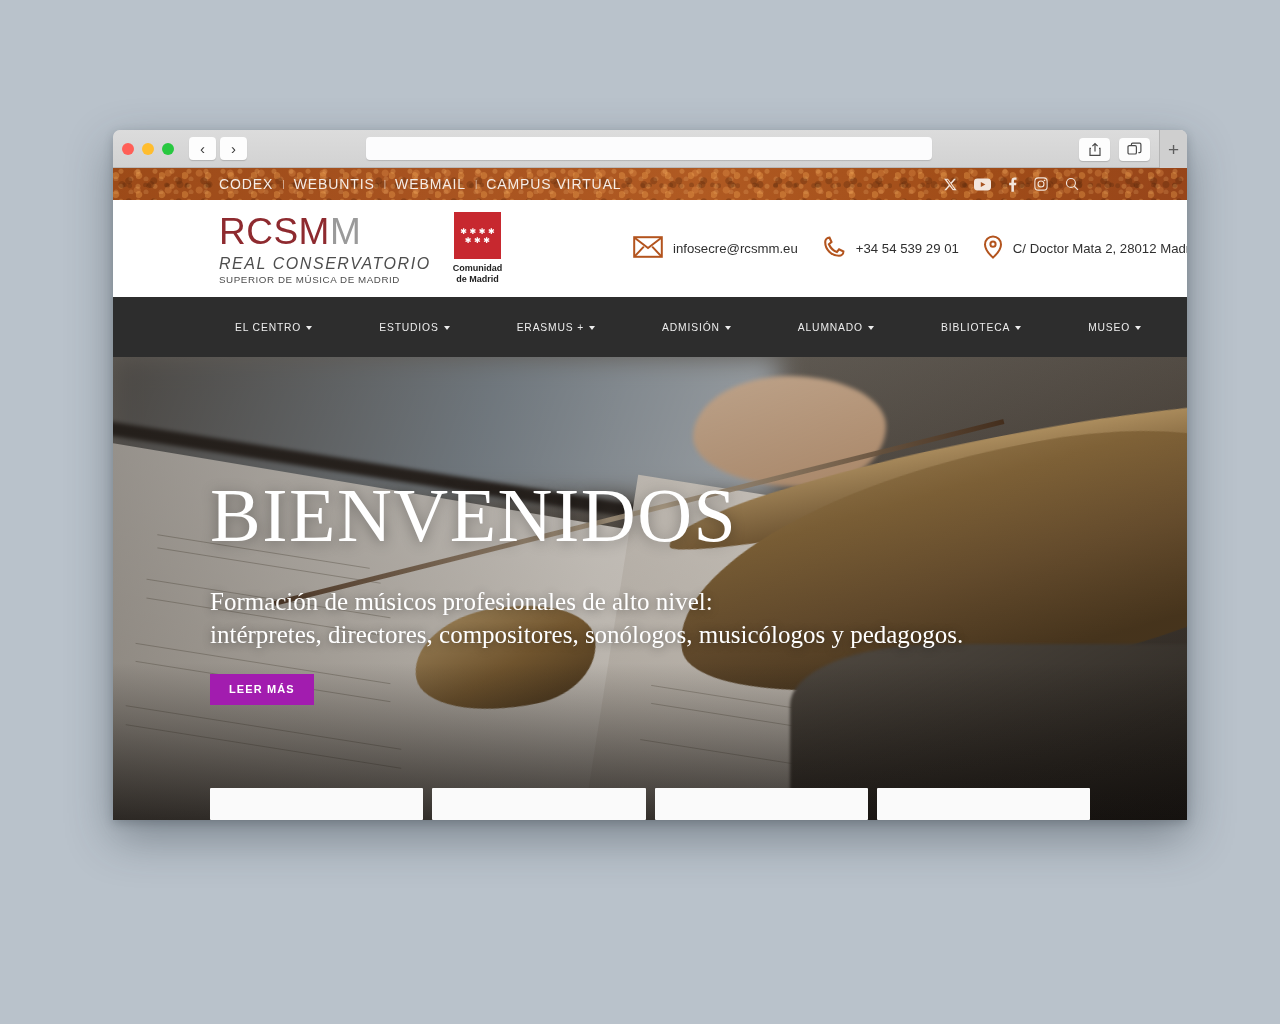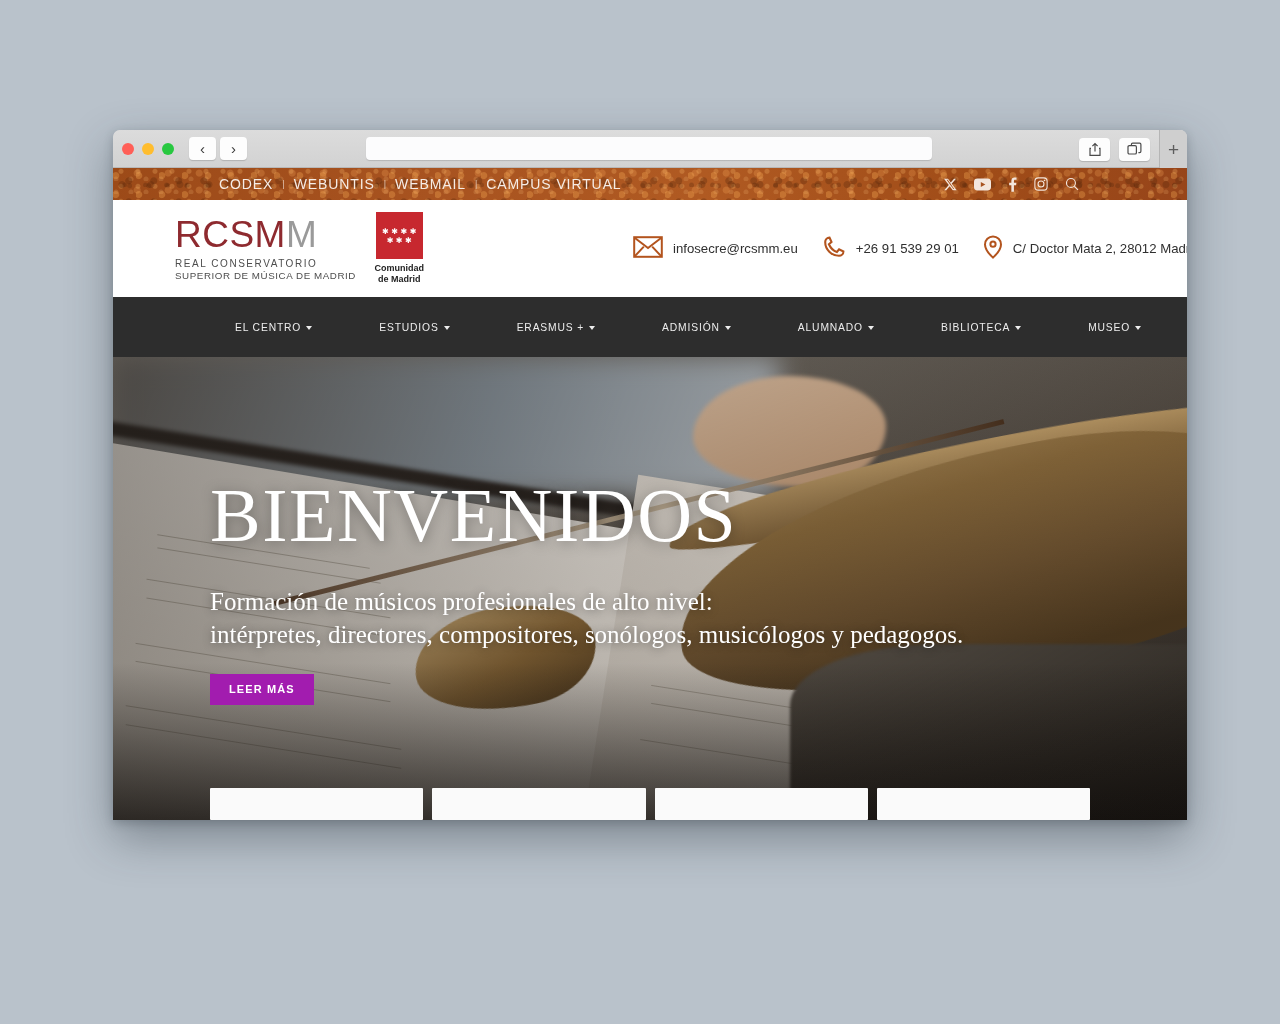--- a/index.html
+++ b/index.html
@@ -104,31 +104,31 @@
     position:absolute; right:108px; top:0; height:32px;
     display:flex; align-items:center; gap:17px;
   }
   #social-bar svg{ display:block; }
 
   
   #logo-header{
     position:relative; height:97px; background:#fff;
     display:flex; align-items:center;
   }
-  #brand-logo{ margin-left:62px; display:flex; align-items:center; gap:22px; }
+  #brand-logo{ margin-left:106px; display:flex; align-items:center; gap:22px; }
   .rcsmm-wrap{ text-align:left; }
   .rcsmm-main{
     font-family:"Liberation Sans", sans-serif;
     font-size:37px; letter-spacing:.5px; line-height:1;
     color:#8e2a2f; font-weight:400;
   }
   .rcsmm-main .m2{ color:#9a9a9a; }
   .rcsmm-l1{
-    font-size:10px; letter-spacing:1.55px; color:#4d4d4d;
-    margin-top:5px; white-space:nowrap;
+    font-size:16px; letter-spacing:1.55px; color:#4d4d4d;
+    margin-top:5px; white-space:nowrap;font-style:italic;
   }
   .rcsmm-l2{
     font-size:9.6px; letter-spacing:.55px; color:#4d4d4d;
     margin-top:1px; white-space:nowrap; transform:scaleX(1.02); transform-origin:left;
   }
   #cm-logo{ display:flex; flex-direction:column; align-items:center; }
   #cm-flag{
     width:47px;height:47px;background:#c7282f;
     display:flex;flex-direction:column;align-items:center;justify-content:center;
     gap:2px;
@@ -386,21 +386,21 @@
             </svg>
           </span>
           <span class="ctext">infosecre@rcsmm.eu</span>
         </div>
         <div class="contact-item">
           <span>
             <svg width="24" height="24" viewBox="0 0 24 24" fill="none" stroke="#b3541e" stroke-width="2.1" stroke-linecap="round">
               <path d="M7.5 2.6 C5 2.6 3.2 4.6 3.2 7 c0 7.5 6.3 13.8 13.8 13.8 2.4 0 4.4 -1.8 4.4 -4.3 l-4.3 -2.1 -2.2 2.6 C12 16 8.3 12.3 6.9 9.2 l2.6 -2.2 z"></path>
             </svg>
           </span>
-          <span class="ctext">+26 91 539 29 01</span>
+          <span class="ctext">+34 54 539 29 01</span>
         </div>
         <div class="contact-item">
           <span>
             <svg width="20" height="24" viewBox="0 0 20 24" fill="none" stroke="#b3541e" stroke-width="2">
               <path d="M10 1.4 C5.6 1.4 2 5 2 9.4 c0 5.8 8 13.2 8 13.2 s8 -7.4 8 -13.2 C18 5 14.4 1.4 10 1.4 Z"></path>
               <circle cx="10" cy="9.2" r="2.6"></circle>
             </svg>
           </span>
           <span class="ctext">C/ Doctor Mata 2, 28012 Madrid</span>
         </div>

